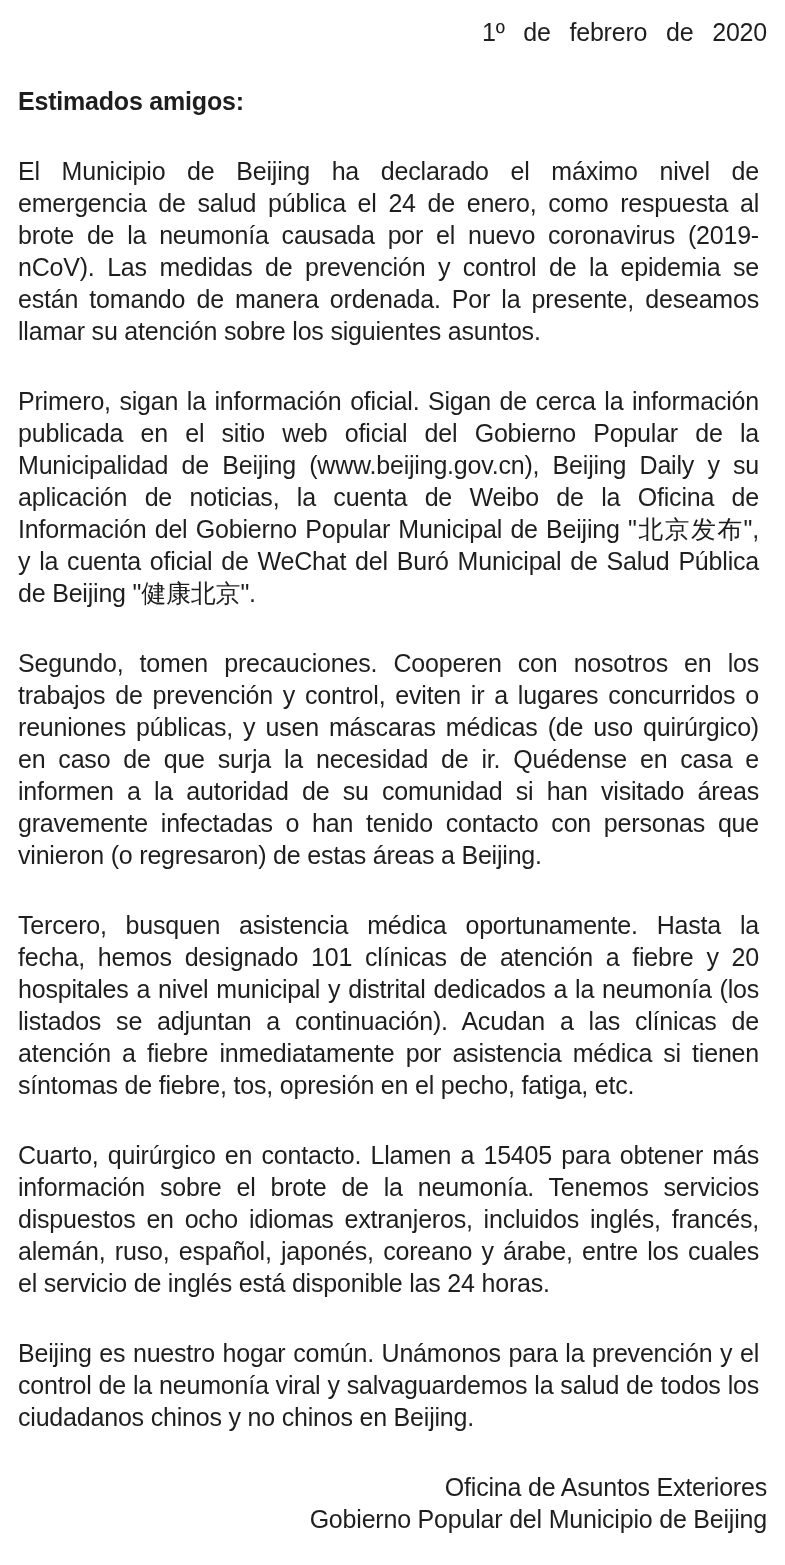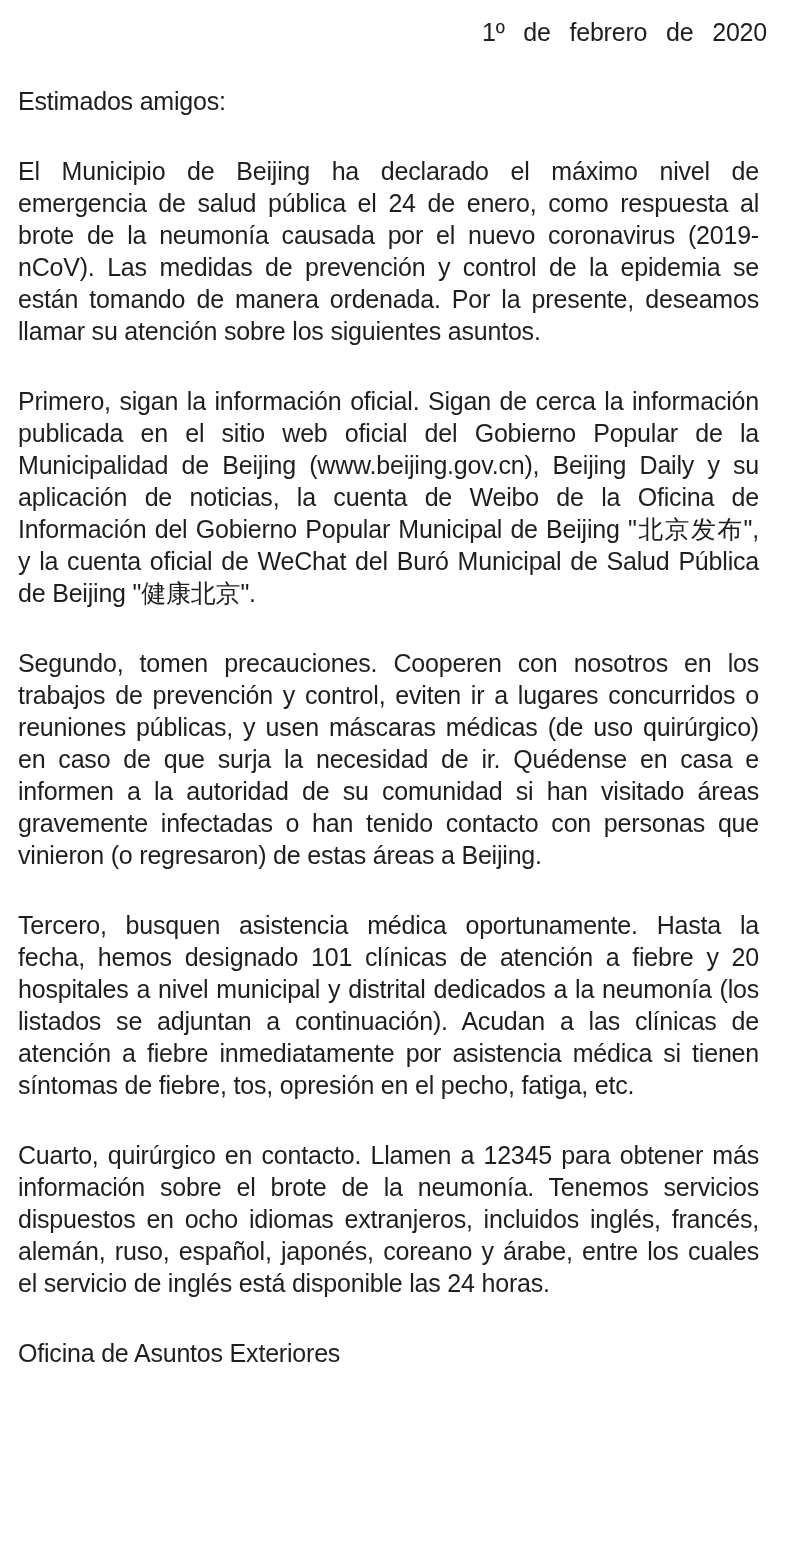--- a/index.html
+++ b/index.html
@@ -20,30 +20,32 @@
     line-height: 32px;
     letter-spacing: -0.2px;
   }
   .date-line {
     text-align: right;
     word-spacing: 12px;
     margin: 0 0 37px 0;
   }
   .salutation {
     margin: 0 0 38px 0;
+    font-weight: bold;
   }
   .para {
     margin: 0 8px 38px 0;
     text-align: justify;
   }
   .para .lead {
     font-weight: normal;
   }
   .signature-block {
     margin-top: 30px;
+    text-align: right;
   }
   .signature-block div {
     margin: 0;
   }
 </style>
 </head>
 <body>
 
 <div class="page">
 
@@ -52,20 +54,22 @@
   <p class="salutation">Estimados amigos:</p>
 
   <p class="para"><span>El Municipio de Beijing ha declarado el máximo nivel de emergencia de salud pública el 24 de enero, como respuesta al brote de la neumonía causada por el nuevo coronavirus (2019-nCoV). Las medidas de prevención y control de la epidemia se están tomando de manera ordenada. Por la presente, deseamos llamar su atención sobre los siguientes asuntos.</span></p>
 
   <p class="para"><strong class="lead">Primero, sigan la información oficial.</strong> <span>Sigan de cerca la información publicada en el sitio web oficial del Gobierno Popular de la Municipalidad de Beijing (www.beijing.gov.cn), Beijing Daily y su aplicación de noticias, la cuenta de Weibo de la Oficina de Información del Gobierno Popular Municipal de Beijing "北京发布", y la cuenta oficial de WeChat del Buró Municipal de Salud Pública de Beijing "健康北京".</span></p>
 
   <p class="para"><strong class="lead">Segundo, tomen precauciones.</strong> <span>Cooperen con nosotros en los trabajos de prevención y control, eviten ir a lugares concurridos o reuniones públicas, y usen máscaras médicas (de uso quirúrgico) en caso de que surja la necesidad de ir. Quédense en casa e informen a la autoridad de su comunidad si han visitado áreas gravemente infectadas o han tenido contacto con personas que vinieron (o regresaron) de estas áreas a Beijing.</span></p>
 
   <p class="para"><strong class="lead">Tercero, busquen asistencia médica oportunamente.</strong> <span>Hasta la fecha, hemos designado 101 clínicas de atención a fiebre y 20 hospitales a nivel municipal y distrital dedicados a la neumonía (los listados se adjuntan a continuación). Acudan a las clínicas de atención a fiebre inmediatamente por asistencia médica si tienen síntomas de fiebre, tos, opresión en el pecho, fatiga, etc.</span></p>
 
-  <p class="para"><strong class="lead">Cuarto, quirúrgico en contacto.</strong> <span>Llamen a 12345 para obtener más información sobre el brote de la neumonía. Tenemos servicios dispuestos en ocho idiomas extranjeros, incluidos inglés, francés, alemán, ruso, español, japonés, coreano y árabe, entre los cuales el servicio de inglés está disponible las 24 horas.</span></p>
+  <p class="para"><strong class="lead">Cuarto, quirúrgico en contacto.</strong> <span>Llamen a 15405 para obtener más información sobre el brote de la neumonía. Tenemos servicios dispuestos en ocho idiomas extranjeros, incluidos inglés, francés, alemán, ruso, español, japonés, coreano y árabe, entre los cuales el servicio de inglés está disponible las 24 horas.</span></p>
 
+  <p class="para"><span>Beijing es nuestro hogar común. Unámonos para la prevención y el control de la neumonía viral y salvaguardemos la salud de todos los ciudadanos chinos y no chinos en Beijing.</span></p>
 
   <div class="signature-block">
     <div>Oficina de Asuntos Exteriores</div>
+    <div>Gobierno Popular del Municipio de Beijing</div>
   </div>
 
 </div>
 
 </body></html>

